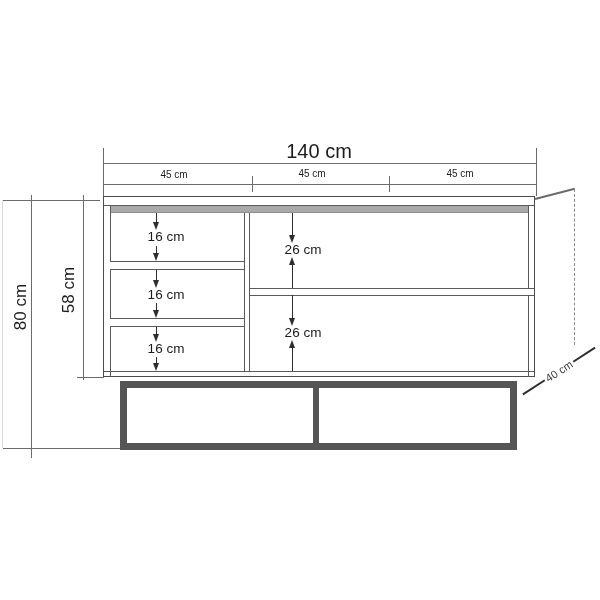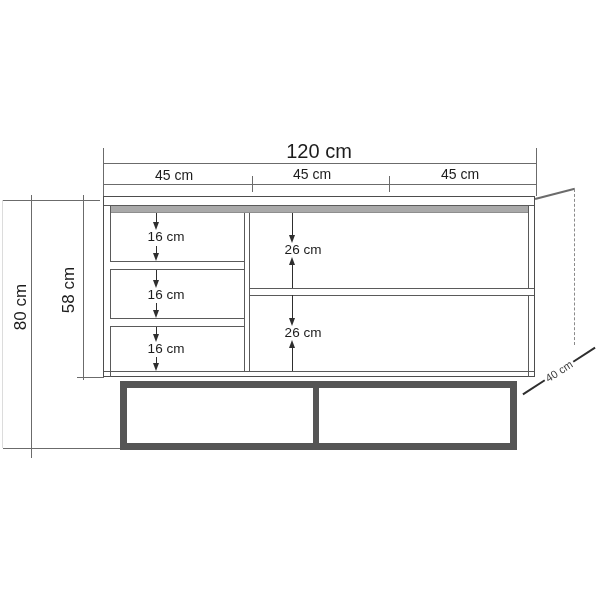--- a/index.html
+++ b/index.html
@@ -2,21 +2,21 @@
 <html><head>
 <meta charset="utf-8">
 <style>
   html,body{margin:0;padding:0;background:#fff;}
   .canvas{position:relative;width:600px;height:600px;background:#fff;overflow:hidden;
           font-family:"Liberation Sans","DejaVu Sans",sans-serif;color:#1c1c1c;}
   .hline{position:absolute;height:1px;background:#6b6b6b;}
   .vline{position:absolute;width:1px;background:#6b6b6b;}
   .faint{background:#dcdcdc;}
   .lbl{position:absolute;white-space:nowrap;transform:translate(-50%,-50%);
-       font-size:14px;color:#1c1c1c;line-height:1;}
+       font-size:10px;color:#1c1c1c;line-height:1;}
   .lbl.big{font-size:20px;}
   .lbl.mid{font-size:13.5px;}
   .lbl.rot{transform:translate(-50%,-50%) rotate(-90deg);font-size:17px;}
   .arr{position:absolute;width:0;height:0;border-left:3.5px solid transparent;
        border-right:3.5px solid transparent;}
   .arr.down{border-top:8px solid #2e2e2e;}
   .arr.up{border-bottom:8px solid #2e2e2e;}
   .cab-body{position:absolute;left:103px;top:196px;width:432px;height:181px;
             border:1.5px solid #4d4d4d;box-sizing:border-box;background:#fff;}
   .gray-strip{position:absolute;left:110px;top:206px;width:419px;height:7px;
@@ -35,21 +35,21 @@
   .depth-dim{position:absolute;left:516px;top:364px;width:86px;height:14px;
              display:flex;align-items:center;transform:rotate(-33deg);}
   .depth-dim .seg{flex:1;height:2.5px;background:#2e2e2e;}
   .depth-dim .txt{font-size:11px;color:#3c3c3c;padding:0 2px;white-space:nowrap;line-height:1;}
 </style>
 </head>
 <body>
 
 <div class="canvas">
 
-  <div class="lbl big" style="left:319px;top:151px;">120 cm</div>
+  <div class="lbl big" style="left:319px;top:151px;">140 cm</div>
   <div class="hline" style="left:103px;top:163px;width:434px;"></div>
   <div class="vline" style="left:103px;top:148px;height:48px;"></div>
   <div class="vline" style="left:536px;top:148px;height:48px;"></div>
 
   <div class="lbl" style="left:174px;top:175px;">45 cm</div>
   <div class="lbl" style="left:312px;top:174px;">45 cm</div>
   <div class="lbl" style="left:460px;top:174px;">45 cm</div>
   <div class="hline" style="left:103px;top:184px;width:434px;"></div>
   <div class="vline" style="left:252px;top:176px;height:16px;"></div>
   <div class="vline" style="left:389px;top:176px;height:16px;"></div>

